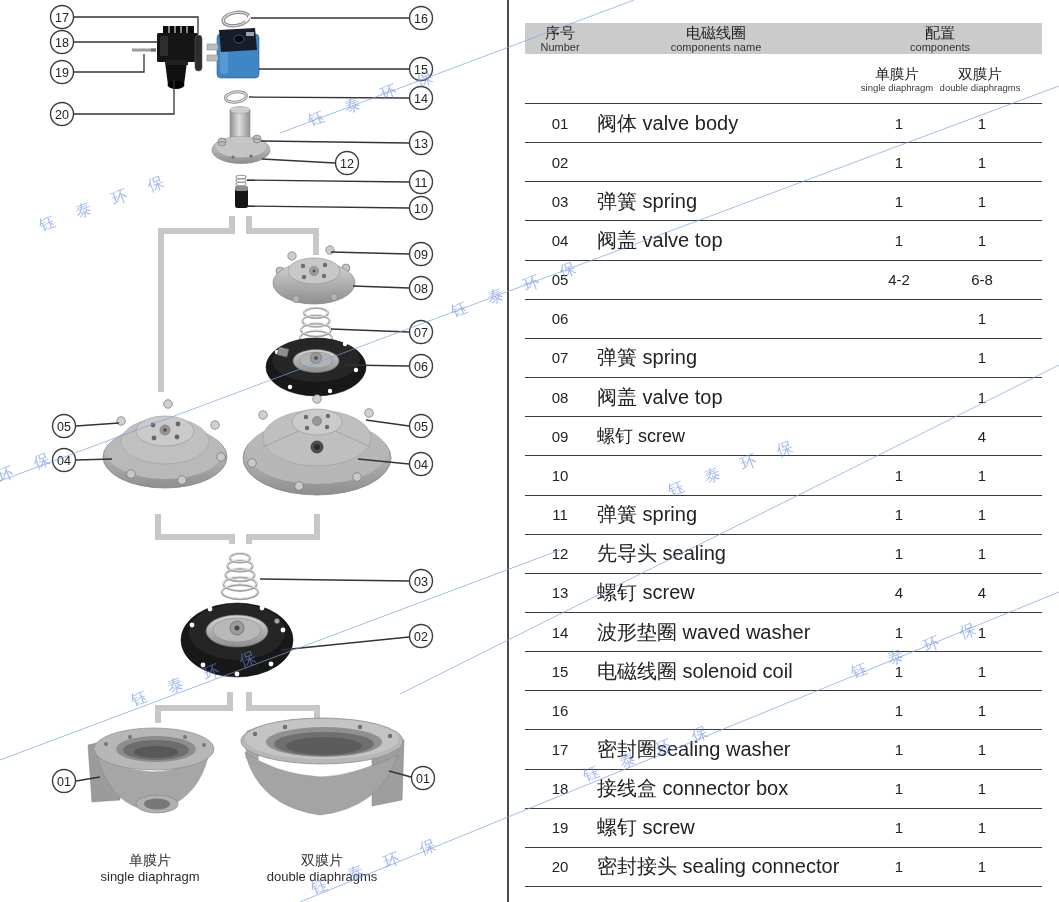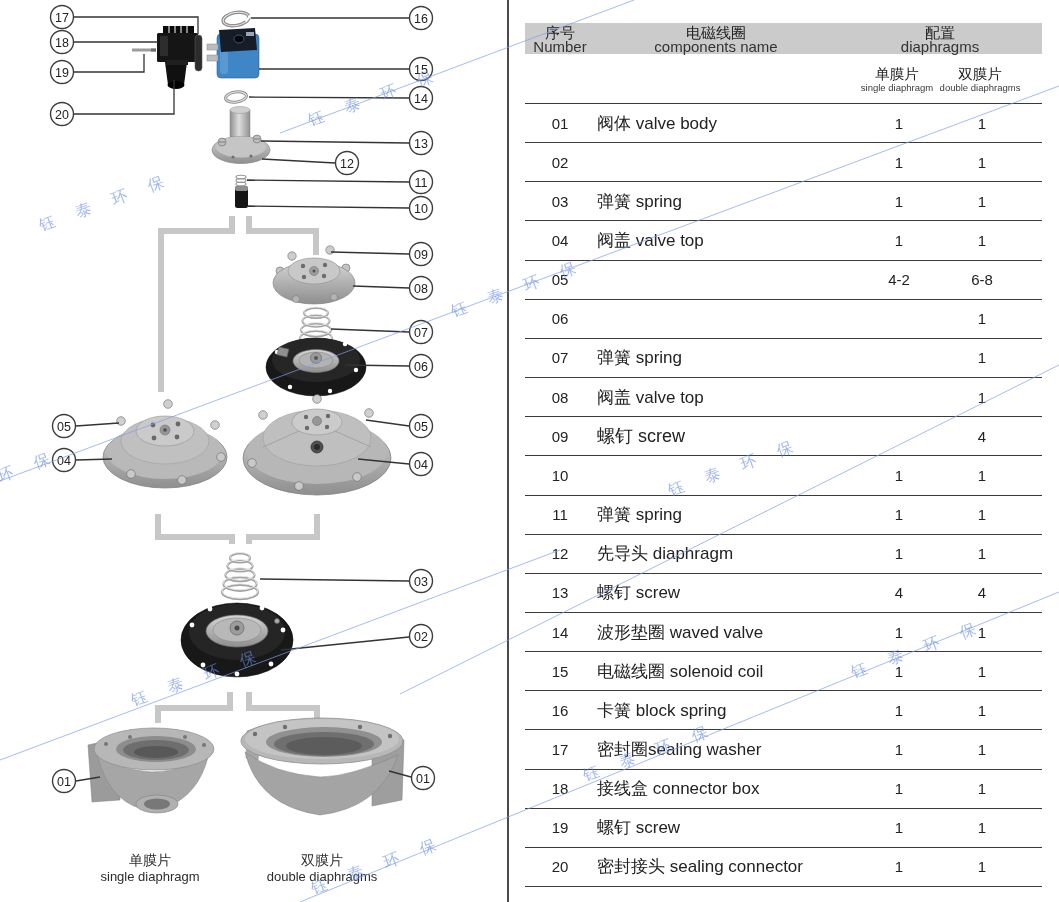--- a/index.html
+++ b/index.html
@@ -4,28 +4,28 @@
 <style>
   html,body{margin:0;padding:0;background:#fff;}
   .page{position:relative;width:1059px;height:902px;background:#fff;overflow:hidden;
         font-family:"Liberation Sans","DejaVu Sans",sans-serif;color:#222;}
   .divider{position:absolute;top:0;width:1.6px;height:902px;background:#4a4a4a;}
   
   .table-area{position:absolute;left:519px;top:0;width:540px;height:902px;}
   .hdr-band{position:absolute;left:6px;top:23px;width:517px;height:31px;background:#cbcbcb;}
   .hdr-cell{position:absolute;transform:translateX(-50%);text-align:center;white-space:nowrap;}
   .hdr-cn{font-size:15px;color:#1f1f1f;line-height:16px;}
-  .hdr-en{font-size:15px;color:#333;line-height:12px;}
+  .hdr-en{font-size:11px;color:#333;line-height:12px;}
   .sub-cell{position:absolute;transform:translateX(-50%);text-align:center;white-space:nowrap;}
   .sub-cn{font-size:14.5px;color:#1d1d1d;line-height:16px;}
   .sub-en{font-size:9.5px;color:#3a3a3a;line-height:11px;}
   .hline{position:absolute;left:6px;width:517px;height:0;border-top:1.6px solid #3a3a3a;}
   .trow{position:absolute;left:0;width:540px;}
   .trow .no{position:absolute;left:23px;width:36px;text-align:center;font-size:15px;color:#222;}
-  .trow .nm{position:absolute;left:78px;width:290px;font-size:17px;color:#222;white-space:nowrap;}
+  .trow .nm{position:absolute;left:78px;width:290px;font-size:20px;color:#222;white-space:nowrap;}
   .trow .nm.em{font-size:18px;}
   .trow .q1,.trow .q2{position:absolute;width:50px;text-align:center;font-size:15px;color:#222;}
   .trow .q1{left:355px;} .trow .q2{left:438px;}
   .vcenter{top:50%;transform:translateY(-50%);}
   
   .caption{position:absolute;transform:translateX(-50%);text-align:center;white-space:nowrap;color:#2c2c2c;}
   .cap-cn{font-size:14px;line-height:17px;}
   .cap-en{font-size:13px;line-height:16px;}
   
   .wm{position:absolute;transform:translate(-50%,-50%) rotate(-20deg);white-space:nowrap;
@@ -427,21 +427,21 @@
     <div class="hdr-cell" style="left:41px;top:25px;">
       <div class="hdr-cn">序号</div>
       <div class="hdr-en">Number</div>
     </div>
     <div class="hdr-cell" style="left:197px;top:25px;">
       <div class="hdr-cn">电磁线圈</div>
       <div class="hdr-en">components name</div>
     </div>
     <div class="hdr-cell" style="left:421px;top:25px;">
       <div class="hdr-cn">配置</div>
-      <div class="hdr-en">diaphragms</div>
+      <div class="hdr-en">components</div>
     </div>
     <div class="sub-cell" style="left:378px;top:66px;">
       <div class="sub-cn">单膜片</div>
       <div class="sub-en">single diaphragm</div>
     </div>
     <div class="sub-cell" style="left:461px;top:66px;">
       <div class="sub-cn">双膜片</div>
       <div class="sub-en">double diaphragms</div>
     </div>
     <div id="rows-layer">
@@ -523,45 +523,44 @@
           <span class="q2 vcenter">1</span>
         </div>
         <div class="trow" style="top: 494.5px; height: 39.15px;">
           <span class="no vcenter">11</span>
           <span class="nm vcenter">弹簧 spring</span>
           <span class="q1 vcenter">1</span>
           <span class="q2 vcenter">1</span>
         </div>
         <div class="trow" style="top: 533.65px; height: 39.15px;">
           <span class="no vcenter">12</span>
-          <span class="nm vcenter">先导头 diaphragm</span>
+          <span class="nm vcenter">先导头 sealing</span>
           <span class="q1 vcenter">1</span>
           <span class="q2 vcenter">1</span>
         </div>
         <div class="trow" style="top: 572.8px; height: 39.15px;">
           <span class="no vcenter">13</span>
           <span class="nm vcenter">螺钉 screw</span>
           <span class="q1 vcenter">4</span>
           <span class="q2 vcenter">4</span>
         </div>
         <div class="trow" style="top: 611.95px; height: 39.15px;">
           <span class="no vcenter">14</span>
-          <span class="nm vcenter">波形垫圈 waved valve</span>
+          <span class="nm vcenter">波形垫圈 waved washer</span>
           <span class="q1 vcenter">1</span>
           <span class="q2 vcenter">1</span>
         </div>
         <div class="trow" style="top: 651.1px; height: 39.15px;">
           <span class="no vcenter">15</span>
           <span class="nm vcenter">电磁线圈 solenoid coil</span>
           <span class="q1 vcenter">1</span>
           <span class="q2 vcenter">1</span>
         </div>
         <div class="trow" style="top: 690.25px; height: 39.15px;">
           <span class="no vcenter">16</span>
-          <span class="nm vcenter">卡簧 block spring</span>
           <span class="q1 vcenter">1</span>
           <span class="q2 vcenter">1</span>
         </div>
         <div class="trow" style="top: 729.4px; height: 39.15px;">
           <span class="no vcenter">17</span>
           <span class="nm vcenter">密封圈sealing washer</span>
           <span class="q1 vcenter">1</span>
           <span class="q2 vcenter">1</span>
         </div>
         <div class="trow" style="top: 768.55px; height: 39.15px;">

